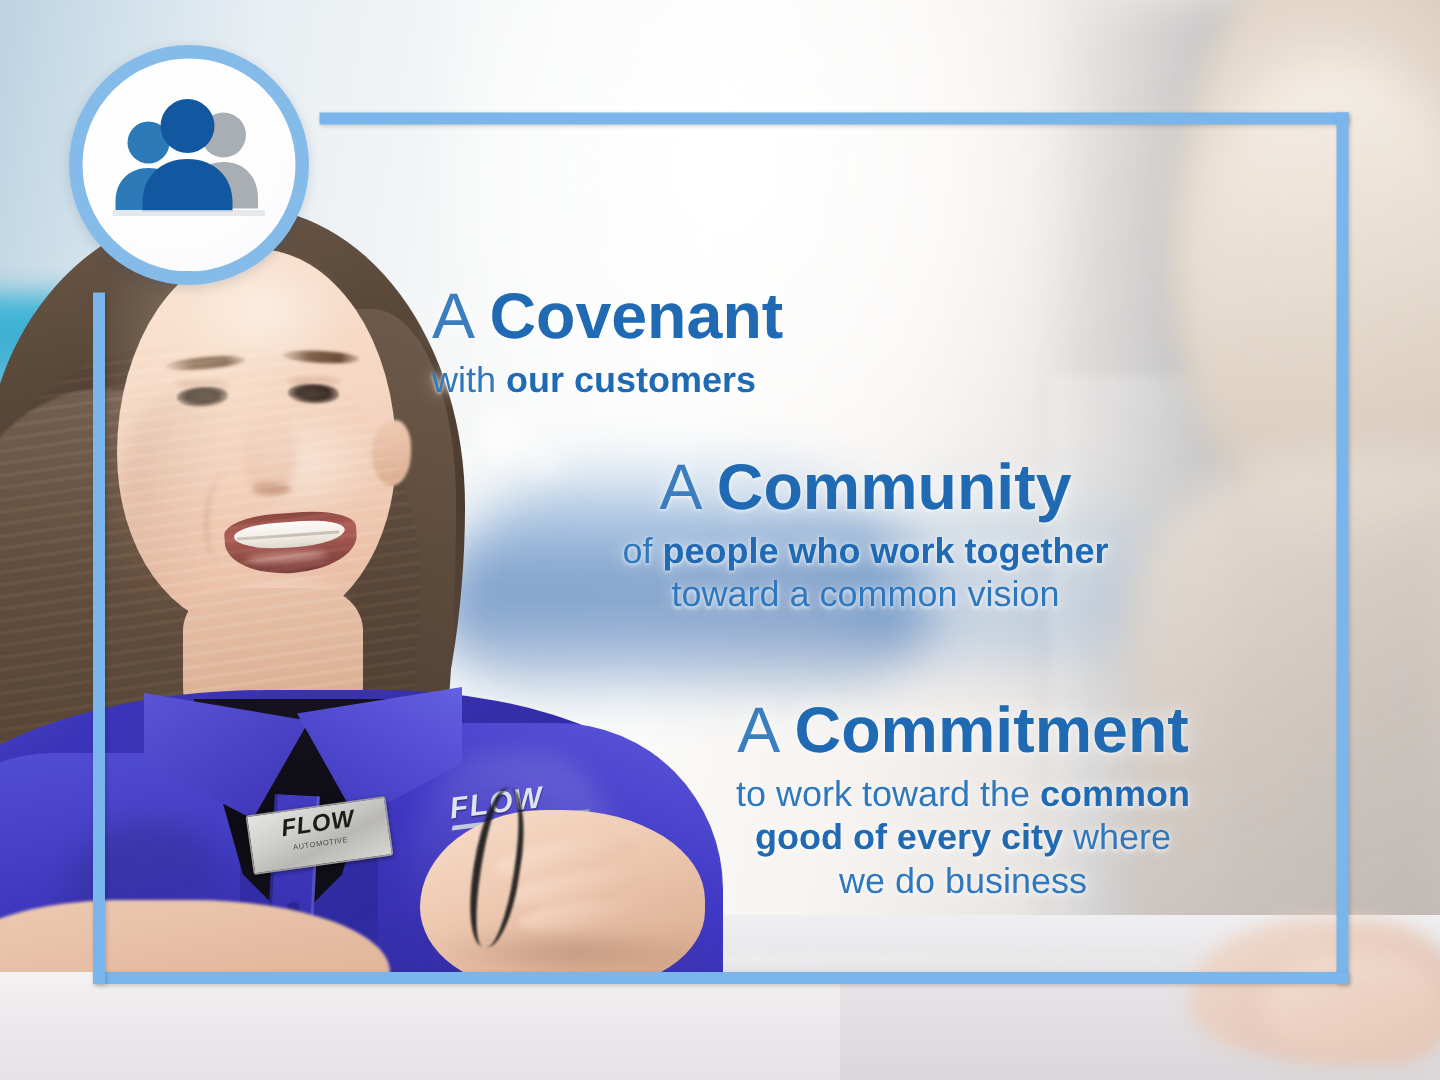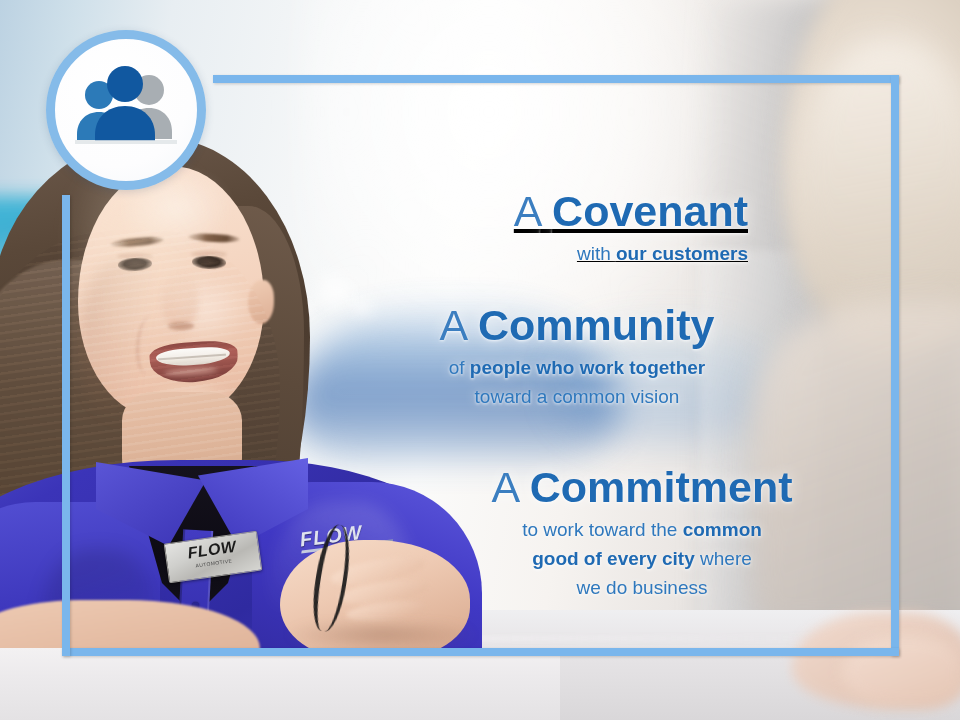--- a/index.html
+++ b/index.html
@@ -447,30 +447,30 @@
     font-size:43px;
     line-height:50px;
     color:#2a72b8;
     text-shadow: 0 1px 3px rgba(255,255,255,.8), 0 0 16px rgba(255,255,255,.7);
     white-space:nowrap;
   }
   .p-title .lead { font-weight:normal; color:#3b7ec0; }
   .p-title .word { font-weight:bold; color:#1f6ab3; }
   .p-sub {
     font-family:"Liberation Sans", sans-serif;
-    font-size:19px;
+    font-size:24px;
     line-height:29px;
     color:#2f78bd;
     text-shadow: 0 1px 3px rgba(255,255,255,.85), 0 0 12px rgba(255,255,255,.7);
     font-weight:normal;
     margin-top:3px;
   }
   .p-sub b { font-weight:bold; color:#1f6ab3; }
 
-  .p1 { left:308px; top:186px; width:440px; text-align:right;text-decoration:underline; }
+  .p1 { left:288px; top:186px; width:440px; text-align:left; }
   .p2 { left:352px; top:300px; width:450px; text-align:center; }
   .p3 { left:412px; top:462px; width:460px; text-align:center; }
 </style>
 </head>
 <body>
 
 <div id="stage">
 
   <div class="photo">
     <div class="bg-base"></div>

